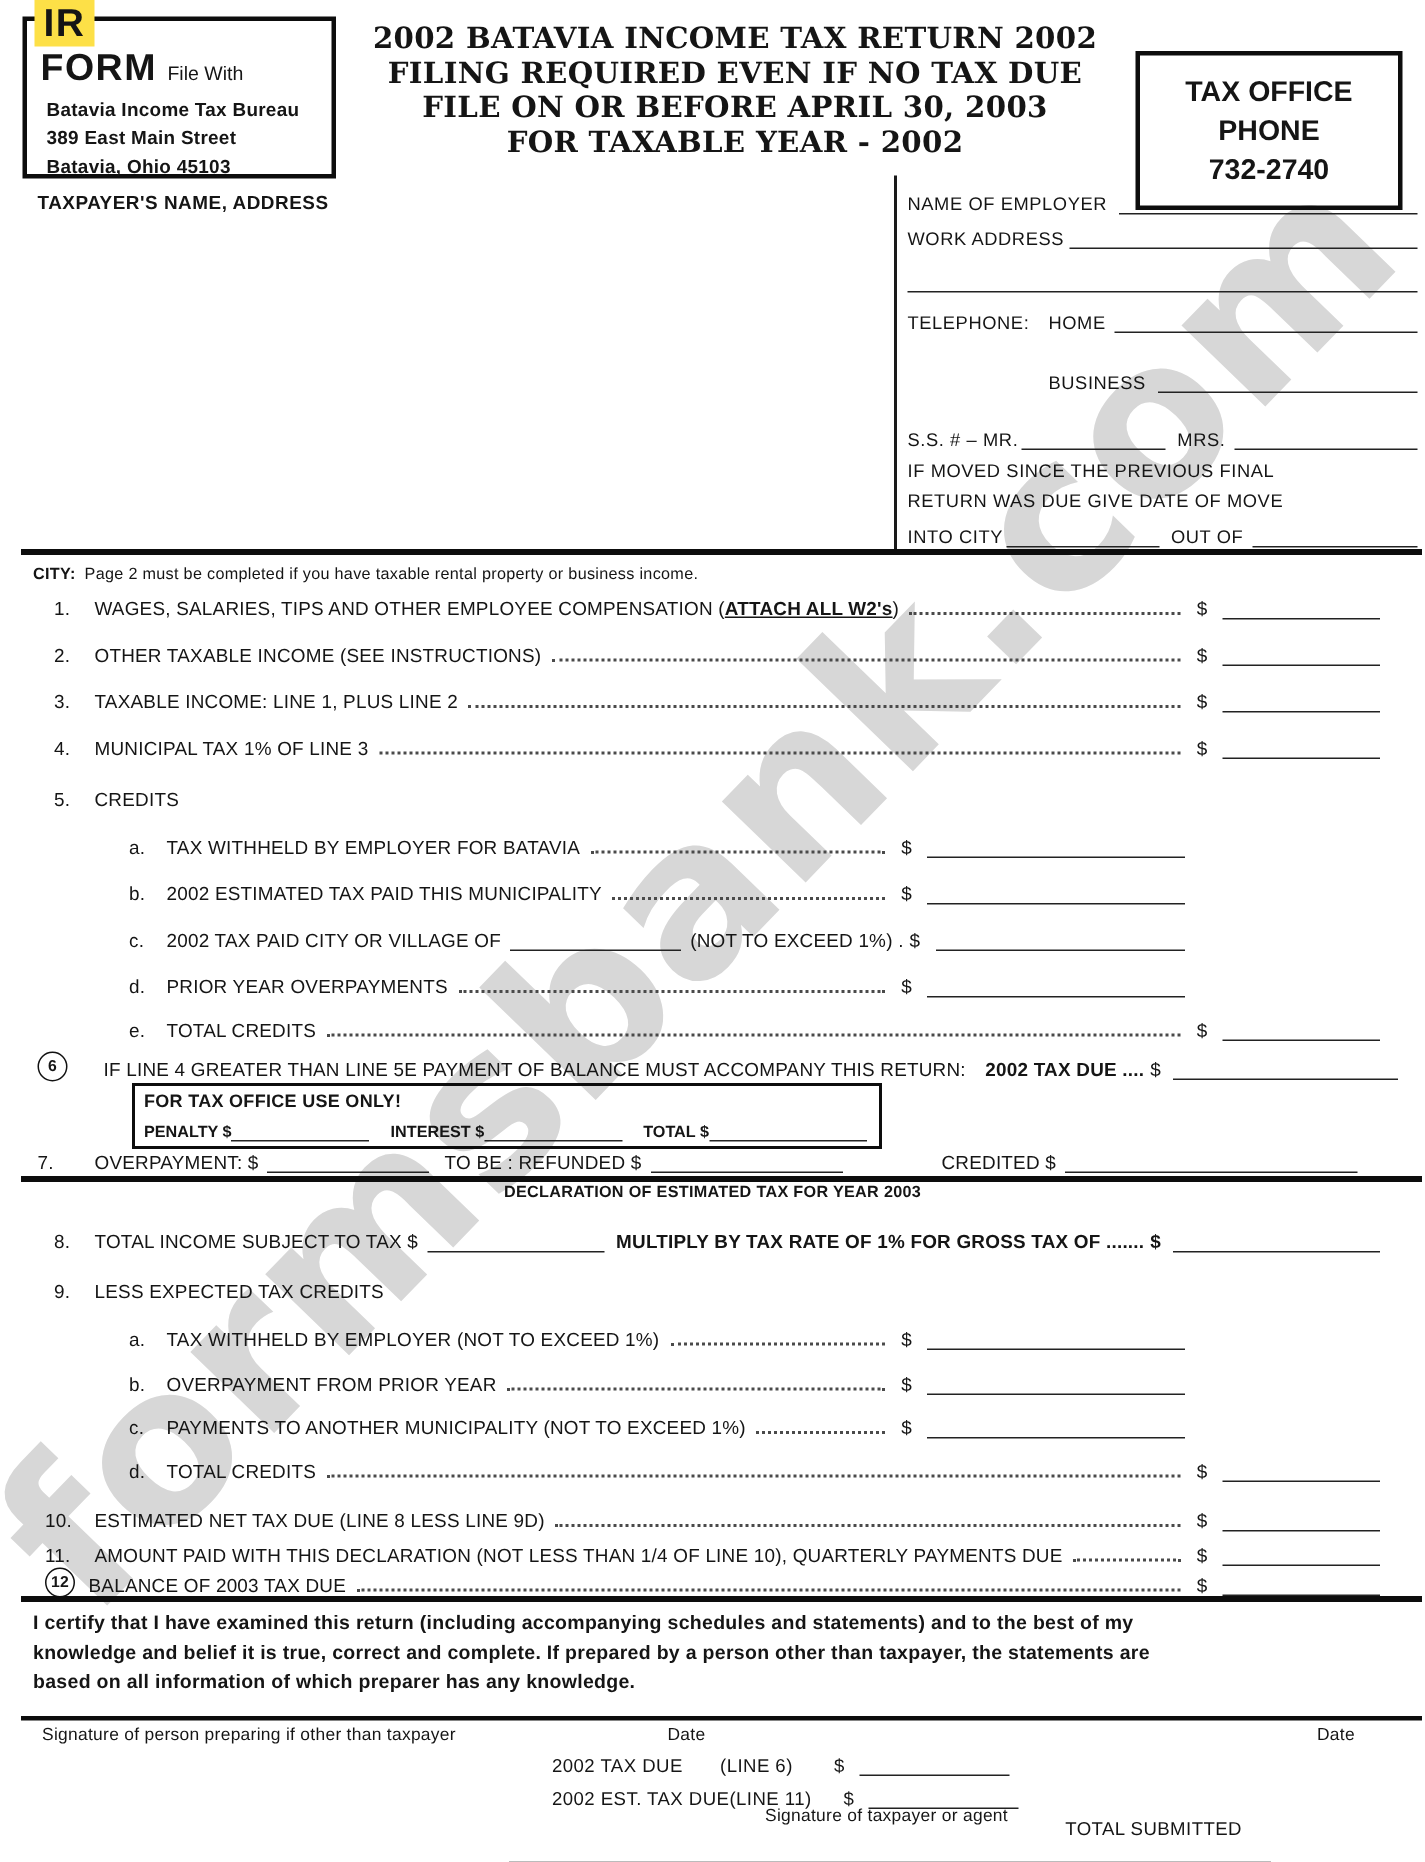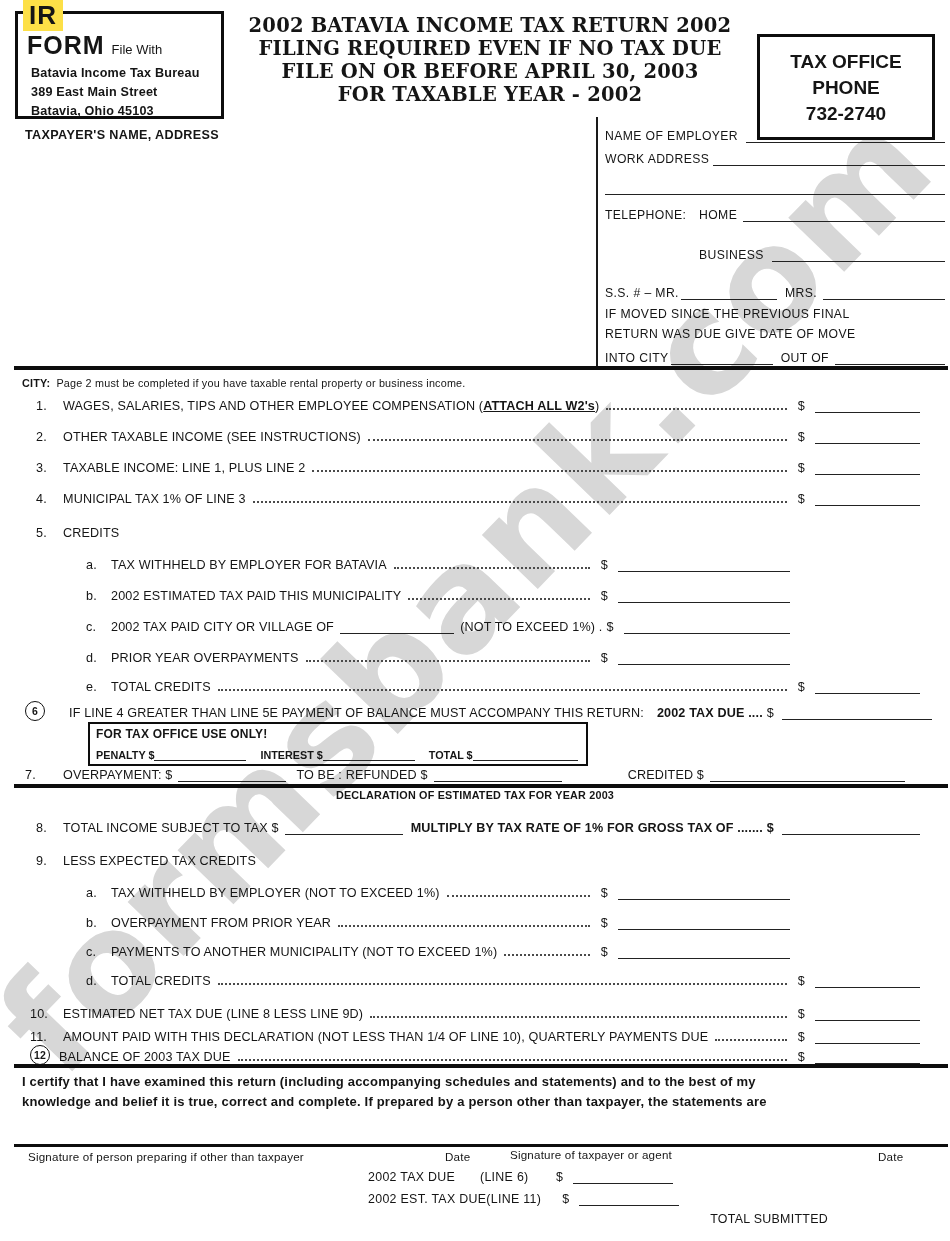--- a/index.html
+++ b/index.html
@@ -328,27 +328,28 @@
     <span class="leader"></span>
     <span class="d">$</span>
     <span class="bl u105"></span>
   </div>
 
   <div class="hline" style="left:14px;top:1064px;width:934px;height:3.5px;"></div>
 
   <div class="cert">
     <div>I certify that I have examined this return (including accompanying schedules and statements) and to the best of my</div>
     <div>knowledge and belief it is true, correct and complete. If prepared by a person other than taxpayer, the statements are</div>
+    <div>based on all information of which preparer has any knowledge.</div>
   </div>
 
   <div class="hline" style="left:14px;top:1144px;width:934px;height:2.5px;"></div>
 
   <div class="sig-label" style="left:28px;top:1150px;">Signature of person preparing if other than taxpayer</div>
   <div class="sig-label" style="left:445px;top:1150px;">Date</div>
-  <div class="sig-label" style="left:510px;top:1148px;">Signature of taxpayer or agent</div>
+  <div class="sig-label" style="left:510px;top:1204px;">Signature of taxpayer or agent</div>
   <div class="sig-label" style="left:878px;top:1150px;">Date</div>
 
   <div class="frow" style="left:368px;top:1168px;width:420px;">
     <span class="flabel">2002 TAX DUE</span>
     <span class="fref">(LINE 6)</span>
     <span>$</span>
     <span class="bl fu100"></span>
   </div>
   <div class="frow" style="left:368px;top:1190px;width:420px;">
     <span class="flabel">2002 EST. TAX DUE</span>

